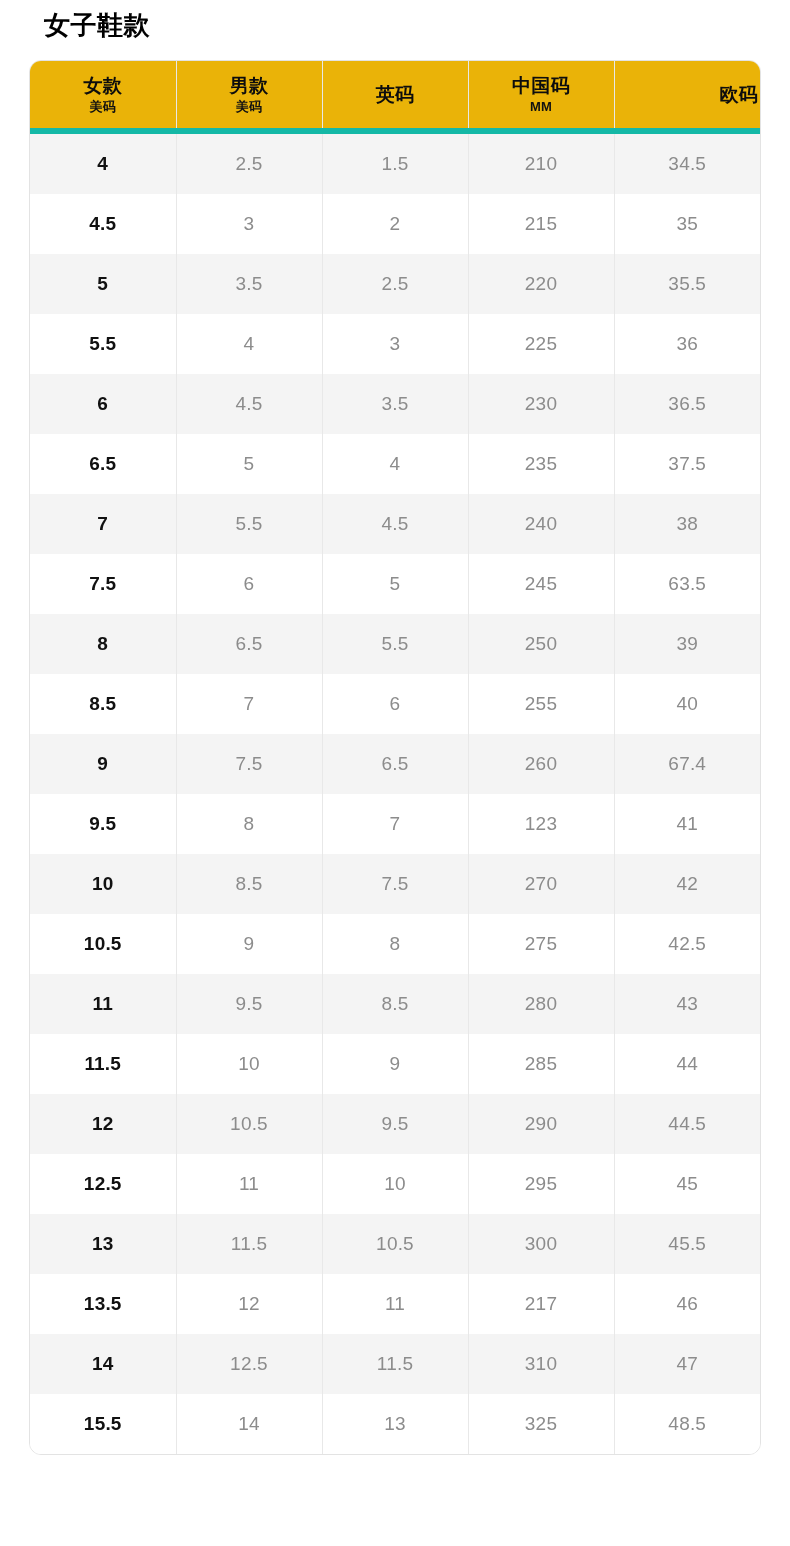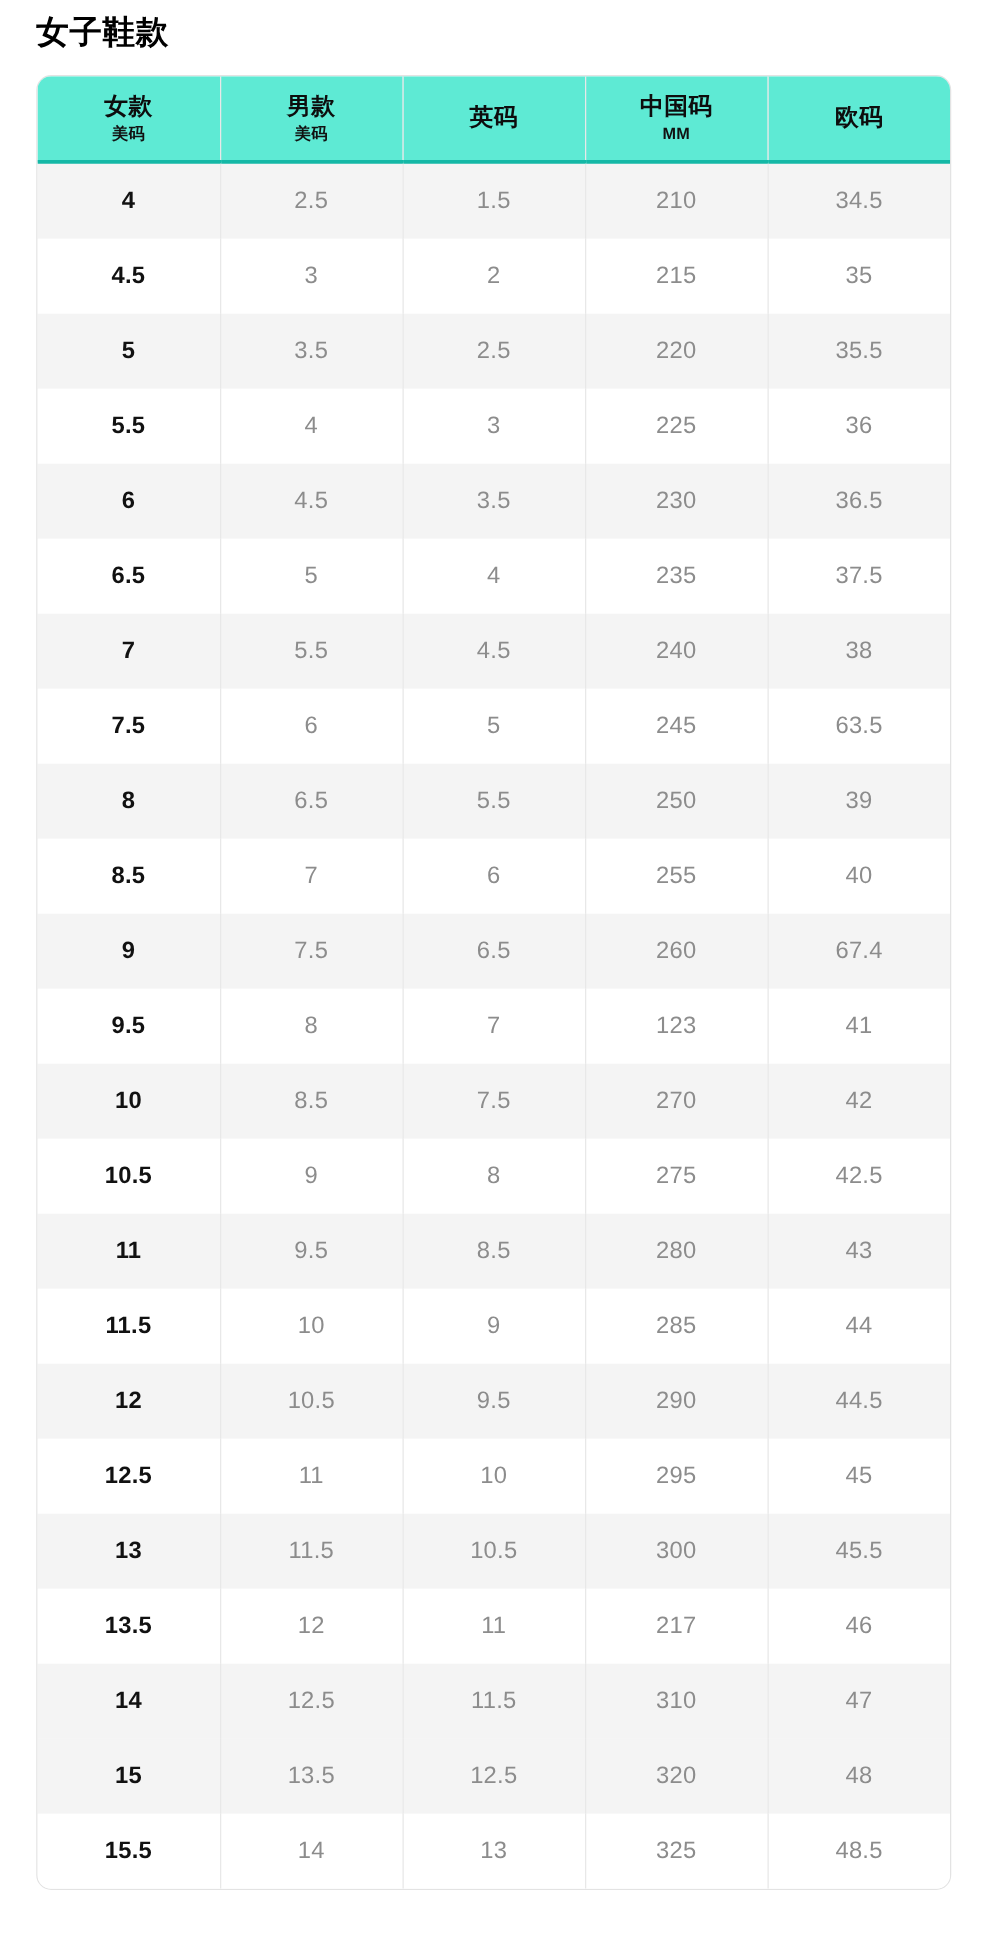--- a/index.html
+++ b/index.html
@@ -16,21 +16,21 @@
   }
   .page {
     position: relative;
     width: 790px;
     height: 1546px;
     background: #ffffff;
     overflow: hidden;
   }
   .page-title {
     position: absolute;
-    left: 29px;
+    left: 44px;
     top: 8px;
     font-size: 26px;
     font-weight: 700;
     color: #000000;
     letter-spacing: 0.5px;
     line-height: 34px;
     white-space: nowrap;
   }
   .size-table-wrap {
     position: absolute;
@@ -47,28 +47,28 @@
     width: 100%;
     border-collapse: collapse;
     table-layout: fixed;
   }
   table.size-table col {
     width: 20%;
   }
   thead th {
     height: 67px;
     padding: 0 2px;
-    background: #5eead4;
+    background: #eab308;
     border-right: 1px solid #e8e8e8;
-    border-bottom: 3px solid #14b8a6;
+    border-bottom: 6px solid #14b8a6;
     vertical-align: middle;
     text-align: center;
     font-weight: 700;
   }
-  thead th:last-child { border-right: none; }
+  thead th:last-child { border-right: none; text-align: right; }
   .th-main {
     display: block;
     font-size: 19px;
     font-weight: 700;
     color: #0d0d0d;
     line-height: 23px;
     letter-spacing: 0.3px;
   }
   .th-sub {
     display: block;
@@ -282,27 +282,20 @@
             <td>217</td>
             <td>46</td>
           </tr>
           <tr class="row-shaded">
             <td class="primary-cell">14</td>
             <td>12.5</td>
             <td>11.5</td>
             <td>310</td>
             <td>47</td>
           </tr>
-          <tr class="row-shaded">
-            <td class="primary-cell">15</td>
-            <td>13.5</td>
-            <td>12.5</td>
-            <td>320</td>
-            <td>48</td>
-          </tr>
           <tr class="row-plain">
             <td class="primary-cell">15.5</td>
             <td>14</td>
             <td>13</td>
             <td>325</td>
             <td>48.5</td>
           </tr>
         </tbody>
     </table>
   </div>

